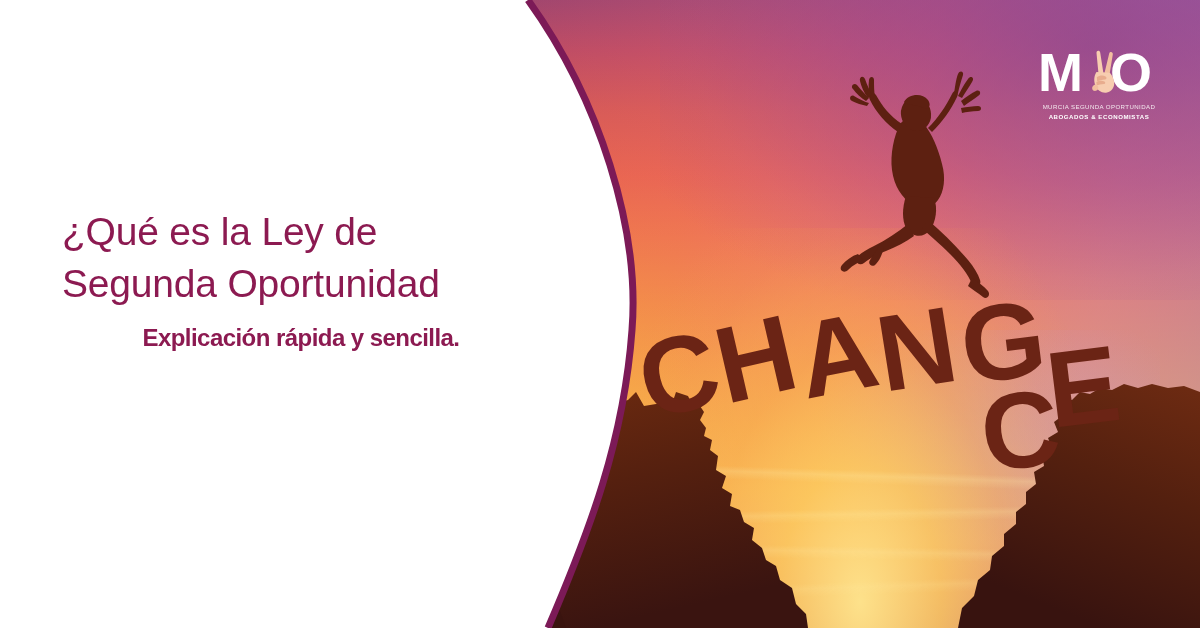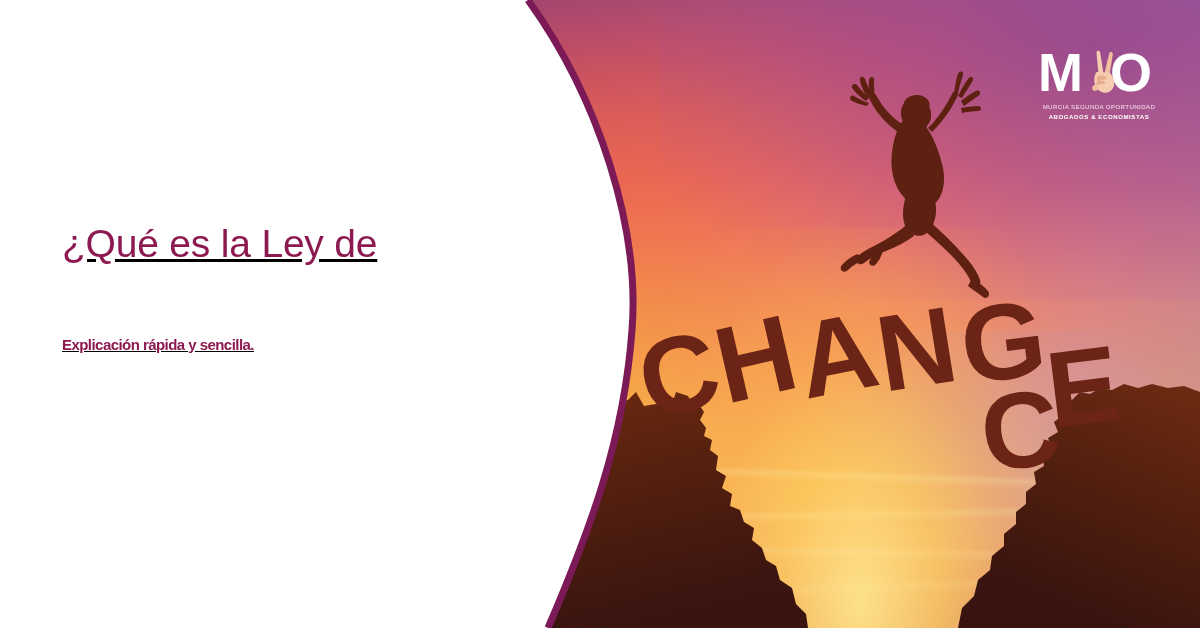--- a/index.html
+++ b/index.html
@@ -155,41 +155,41 @@
     font-weight: 700;
     margin-top: 2.5px;
     white-space: nowrap;
     color: #ffffff;
   }
 
   
   .text-panel {
     position: absolute;
     left: 62px;
-    top: 218px;
+    top: 206px;
     width: 470px;
-    text-decoration: underline;
   }
   .headline {
     margin: 0;
     font-size: 39px;
     line-height: 1.33;
     font-weight: 300;
     letter-spacing: -0.2px;
     color: #8c1a51;
     font-family: "Liberation Sans", sans-serif;
   }
   .subline {
-    margin: 14px 0 0 0;
-    font-size: 15px;
+    margin: 14px 0 0 8px;
+    font-size: 24px;
     line-height: 1.2;
     font-weight: 700;
     letter-spacing: -0.55px;
     color: #8c1a51;
     font-family: "Liberation Sans", sans-serif;
+    text-align: center;
   }
 </style>
 </head>
 <body>
 
 <div class="banner">
 
   <div class="photo">
     <div class="sky-base"></div>
     <div class="sky-right"></div>
@@ -341,18 +341,18 @@
         </g>
       </svg>
     </div>
     <div class="logo-line1">MURCIA SEGUNDA OPORTUNIDAD</div>
     <div class="logo-line2">ABOGADOS &amp; ECONOMISTAS</div>
   </div>
 
   <div class="text-panel">
     <h1 class="headline">
       <span>¿Qué es la Ley de</span><br>
-      <br>
+      <span>Segunda Oportunidad</span><br>
     </h1>
     <p class="subline">Explicación rápida y sencilla.</p>
   </div>
 
 </div>
 
 </body></html>

